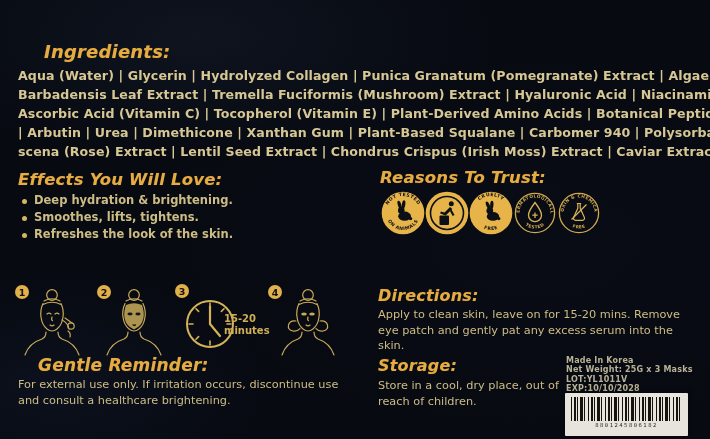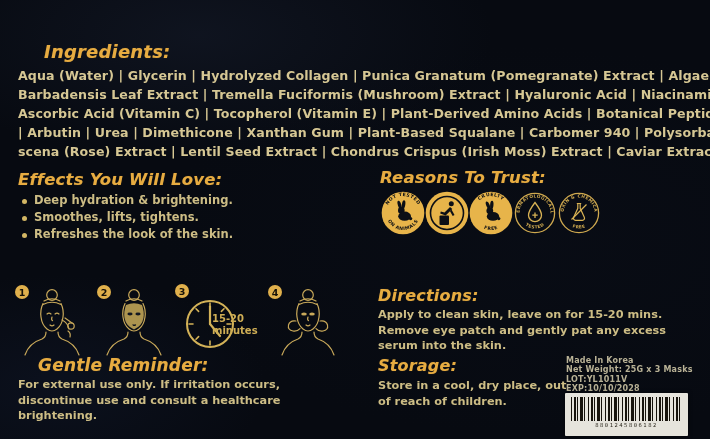--- a/index.html
+++ b/index.html
@@ -21,21 +21,21 @@
   .bullet-row{display:flex;align-items:flex-start;margin-bottom:4px;}
   .bullet-dot{width:5px;height:5px;border-radius:50%;background:#d2b664;margin:4.5px 7px 0 0;flex:none;}
   .bullet-text{font-size:11.5px;font-weight:bold;color:#cdbd85;line-height:13px;}
   .badge{width:44px;height:44px;}
   .arc-dark{font-size:4.6px;font-weight:bold;letter-spacing:.45px;fill:#0b0e15;}
   .arc-gold{font-size:4.3px;font-weight:bold;letter-spacing:.4px;fill:#cfa94f;}
   .stepnum{
     width:14px;height:14px;border-radius:50%;background:#e0b04c;color:#171208;
     font-size:9.5px;font-weight:bold;display:flex;align-items:center;justify-content:center;
   }
-  .body-sm{font-size:11.3px;font-weight:bold;line-height:15.5px;color:#cdbd85;}
+  .body-sm{font-size:11.3px;font-weight:normal;line-height:15.5px;color:#cdbd85;}
   .info-line{font-size:8px;line-height:9.3px;color:#b9b296;font-weight:bold;letter-spacing:.2px;}
   .barcode-box{background:#e6e4dc;border-radius:1px;box-shadow:0 0 4px rgba(0,0,0,.6);}
   .bars{
     background:repeating-linear-gradient(90deg,
       #17130c 0 1px, transparent 1px 3px,
       #17130c 3px 5px, transparent 5px 6px,
       #17130c 6px 7px, transparent 7px 9px,
       #17130c 9px 12px, transparent 12px 13px,
       #17130c 13px 14px, transparent 14px 17px);
   }
@@ -184,21 +184,21 @@
     <g stroke="#d3b258" fill="none" stroke-linecap="round">
       <circle cx="27" cy="28" r="23" stroke-width="2"></circle>
       <g stroke-width="1.6">
         <path d="M27 7 v4 M27 45 v4 M6 28 h4 M44 28 h4"></path>
         <path d="M13 12.8 l2.6 2.6 M41 12.8 l-2.6 2.6 M13 43.2 l2.6 -2.6"></path>
       </g>
       <path d="M27 28 V10.5" stroke-width="2.2"></path>
       <path d="M27 28 L37 40" stroke-width="2.2"></path>
     </g>
   </svg>
-  <div class="abs clock-caption" style="left:212px;top:313px;">
+  <div class="abs clock-caption" style="left:224px;top:313px;">
     <div>15-20</div>
     <div>minutes</div>
   </div>
 
   <div class="abs stepnum" style="left:268px;top:285px;">4</div>
   <svg class="abs" style="left:272px;top:287px;" width="70" height="72" viewBox="0 0 70 72">
     <g stroke="#c9a95a" fill="none" stroke-width="1.2" stroke-linecap="round">
       <circle cx="36" cy="8" r="5.3"></circle>
       <path d="M28 14 Q36 9.5 44 14"></path>
       <path d="M27 17.5 Q36 13 45 17.5"></path>

